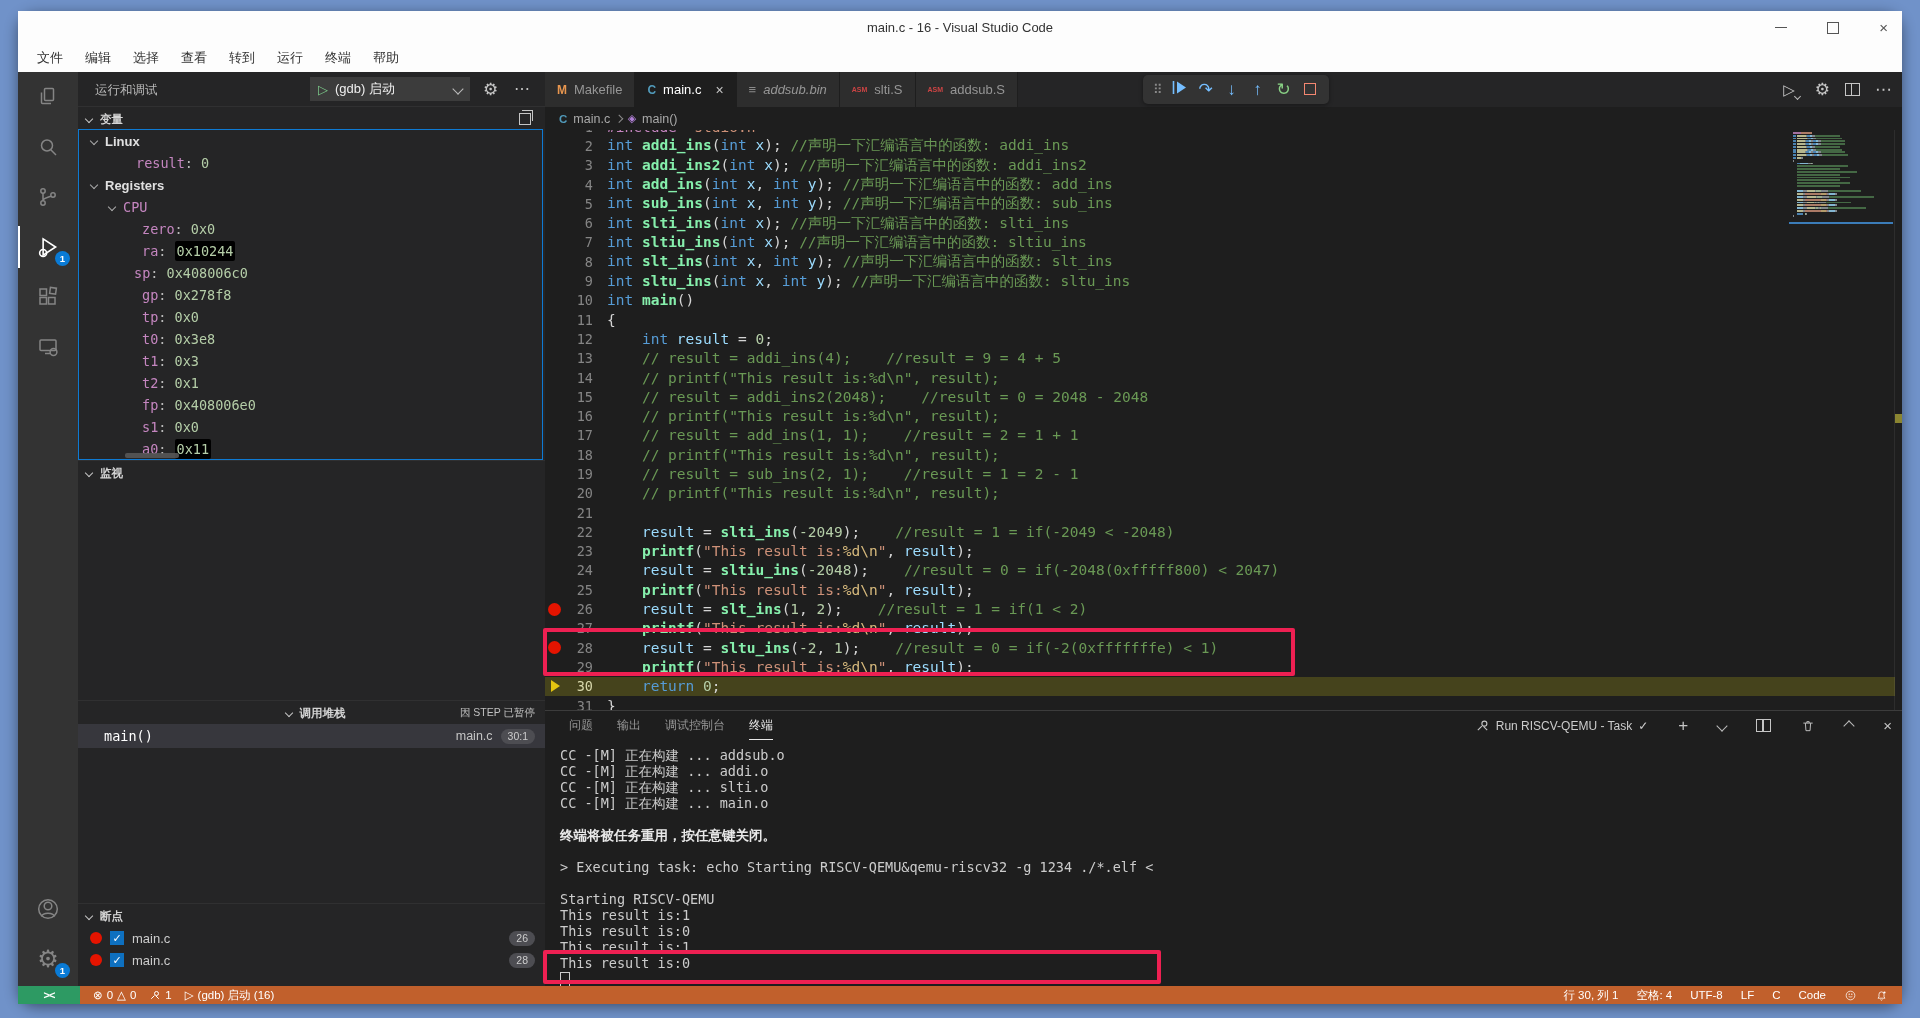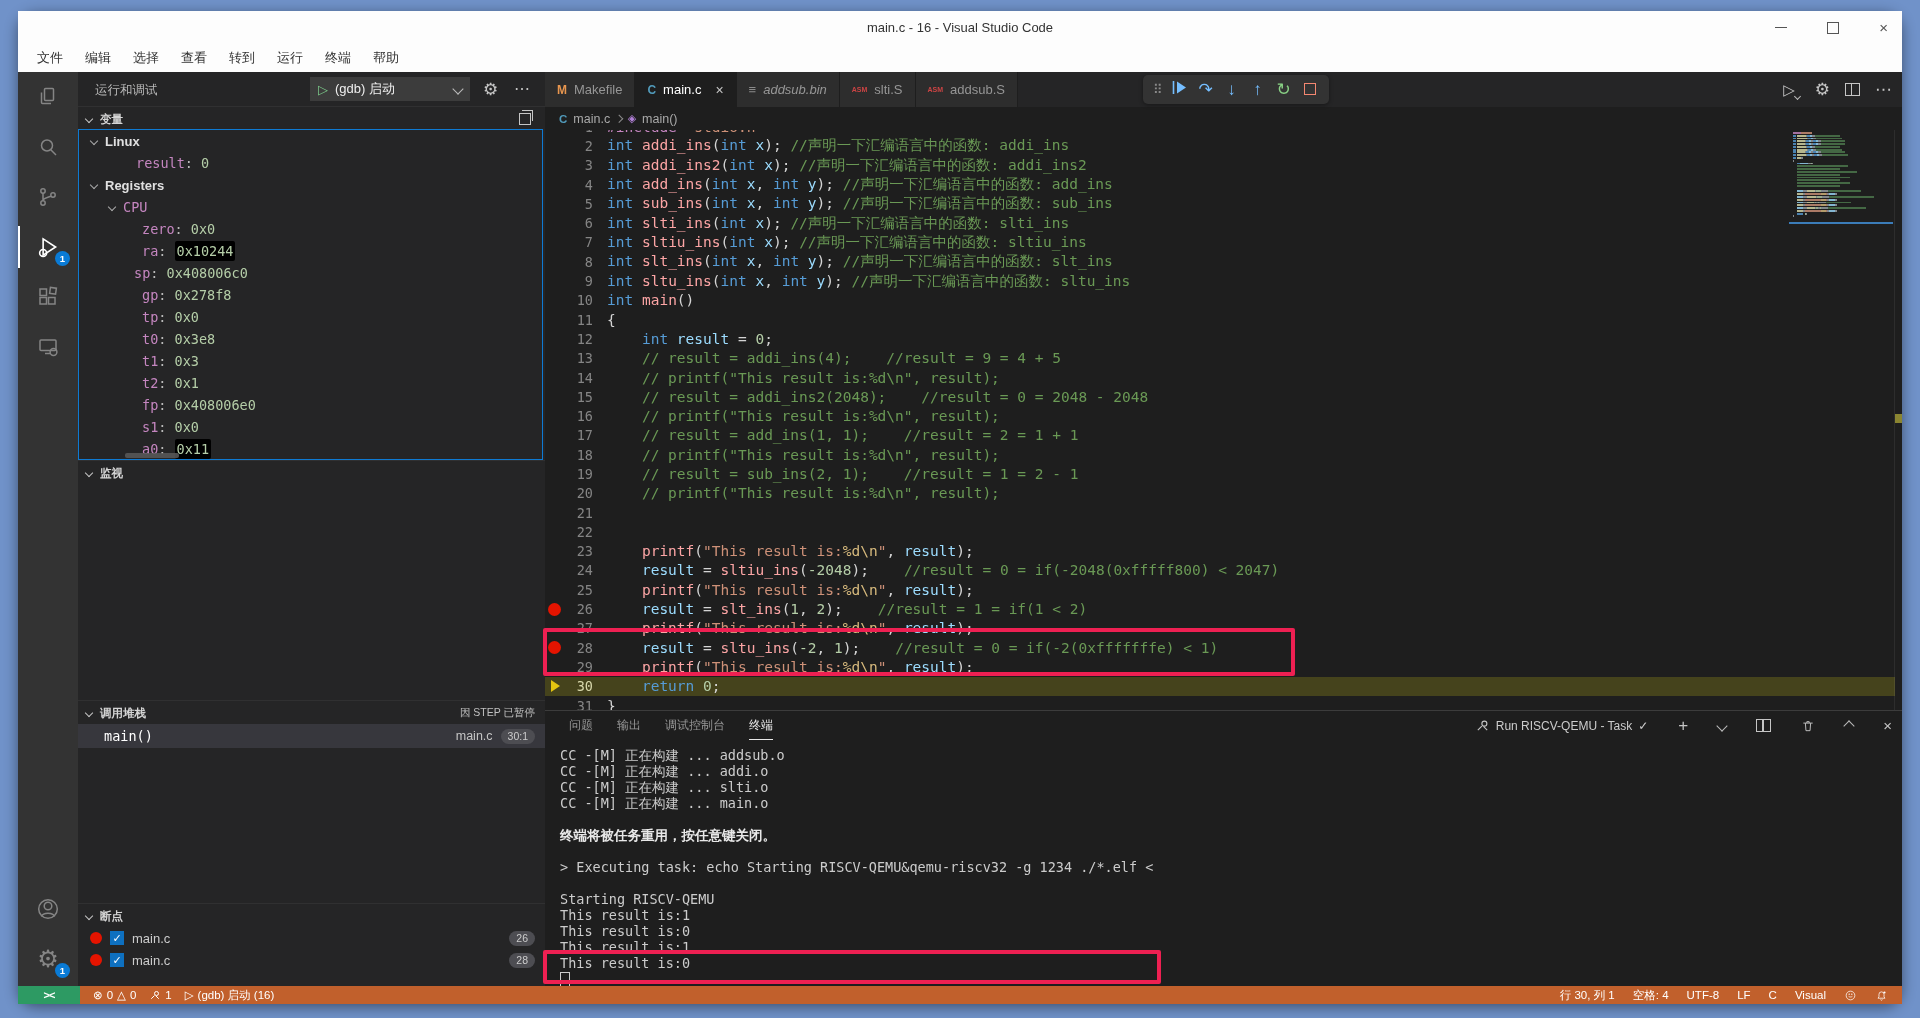--- a/index.html
+++ b/index.html
@@ -50,21 +50,21 @@
     font-family:"DejaVu Sans Mono",monospace;font-size:13.5px;overflow:hidden;}
   .tree-row{height:22px;display:flex;align-items:center;white-space:pre;}
   .tree-row .chev{width:5px;height:5px;border-color:#ababab;margin-right:8px;}
   .t-bold{font-weight:bold;color:#e0e0e0;font-family:"Liberation Sans",sans-serif;font-size:13px;}
   .vname{color:#c586c0;}
   .vpunct{color:#bbbbbb;}
   .vval{color:#b5cea8;}
   .vval.hl{background:#000000;border-radius:2px;padding:2px 2px;}
   .hbar{position:absolute;left:46px;bottom:1px;width:54px;height:5px;background:#5a5a5a;border-radius:2px;opacity:.85;}
   .watch-head{top:388px;}
-  .cs-head{top:628px;justify-content:flex-start;position:absolute;}
+  .cs-head{top:628px;justify-content:center;position:absolute;}
   .cs-status{position:absolute;right:10px;font-weight:normal;font-size:10.5px;color:#c0c0c0;}
   .cs-row{position:absolute;left:0;top:652px;right:0;height:24px;background:#37373d;display:flex;align-items:center;}
   .cs-name{font-family:"DejaVu Sans Mono",monospace;font-size:13.5px;color:#fff;margin-left:26px;flex:1;}
   .cs-file{color:#c5c5c5;font-size:12.5px;margin-right:8px;}
   .pill{background:#4d4d52;color:#cccccc;border-radius:9px;padding:0 7px;font-size:10.5px;height:15px;line-height:15px;margin-right:10px;}
   .bp-head{top:831px;}
   .bp-rows{position:absolute;left:0;top:855px;right:0;}
   .bp-row{height:22px;display:flex;align-items:center;}
   .bp-dot{width:12px;height:12px;border-radius:50%;background:#e51400;margin-left:12px;flex:none;}
   .bp-dot.none{background:transparent;}
@@ -104,21 +104,21 @@
   .code-area{position:absolute;left:0;top:58px;right:7px;bottom:275px;overflow:hidden;font-family:"DejaVu Sans Mono",monospace;}
   .code-inner{margin-top:-13px;}
   .code-row{height:19.3px;display:flex;align-items:center;font-size:14.5px;}
   .code-row.cur{background:#45431c;}
   .deco{width:18px;flex:none;display:flex;align-items:center;justify-content:center;}
   .dot-bp{width:13px;height:13px;border-radius:50%;background:#e51400;}
   .cur-arrow{width:0;height:0;border-left:9px solid #e2c410;border-top:6px solid transparent;border-bottom:6px solid transparent;margin-left:3px;}
   .lnum{width:30px;flex:none;text-align:right;color:#858585;font-size:13.5px;}
   .code-row.cur .lnum{color:#d7d7ab;}
   .ltext{margin-left:14px;white-space:pre;}
-  .tk-k{color:#569cd6;}.tk-f{color:#fca5a5;}.tk-v{color:#9cdcfe;}.tk-n{color:#b5cea8;}.tk-s{color:#ce9178;}
+  .tk-k{color:#569cd6;}.tk-f{color:#86efac;font-weight:bold;}.tk-v{color:#9cdcfe;}.tk-n{color:#b5cea8;}.tk-s{color:#ce9178;}
   .tk-e{color:#d7ba7d;}.tk-c{color:#6a9955;}.tk-d{color:#d4d4d4;}.tk-m{color:#c586c0;}
   .minimap{position:absolute;right:9px;top:58px;width:100px;height:86px;z-index:4;border-bottom:2px solid #3b7cb8;padding:2px 0 4px 4px;background:#1e1e1e;}
   .mm-line{height:1.9px;margin-bottom:0.9px;display:flex;}
   .mm-seg{height:100%;opacity:.8;}
   .scrollbar{position:absolute;right:0;top:58px;width:7px;bottom:275px;border-left:1px solid rgba(255,255,255,.07);}
   .sb-mark{position:absolute;left:0;right:0;top:284px;height:9px;background:#8a8531;}
   
   .panel{position:absolute;left:0;right:0;bottom:0;height:275px;background:#1e1e1e;border-top:1px solid #3c3c3c;}
   .panel-head{position:absolute;left:0;top:0;right:0;height:29px;display:flex;align-items:center;}
   .ptab{margin-left:24px;font-size:12px;color:#969696;height:29px;line-height:29px;box-sizing:border-box;}
@@ -461,20 +461,21 @@
                 <span class="ltext"><span class="tk-d">    </span><span class="tk-c">// printf("This result is:%d\n", result);</span></span>
               </div>
               <div class="code-row">
                 <span class="deco"></span>
                 <span class="lnum">21</span>
                 <span class="ltext"></span>
               </div>
               <div class="code-row">
                 <span class="deco"></span>
                 <span class="lnum">22</span>
+                <span class="ltext"><span class="tk-d">    </span><span class="tk-v">result</span><span class="tk-d"> = </span><span class="tk-f">slti_ins</span><span class="tk-d">(</span><span class="tk-n">-2049</span><span class="tk-d">);    </span><span class="tk-c">//result = 1 = if(-2049 &lt; -2048)</span></span>
               </div>
               <div class="code-row">
                 <span class="deco"></span>
                 <span class="lnum">23</span>
                 <span class="ltext"><span class="tk-d">    </span><span class="tk-f">printf</span><span class="tk-d">(</span><span class="tk-s">"This result is:</span><span class="tk-e">%d</span><span class="tk-e">\n</span><span class="tk-s">"</span><span class="tk-d">, </span><span class="tk-v">result</span><span class="tk-d">);</span></span>
               </div>
               <div class="code-row">
                 <span class="deco"></span>
                 <span class="lnum">24</span>
                 <span class="ltext"><span class="tk-d">    </span><span class="tk-v">result</span><span class="tk-d"> = </span><span class="tk-f">sltiu_ins</span><span class="tk-d">(</span><span class="tk-n">-2048</span><span class="tk-d">);    </span><span class="tk-c">//result = 0 = if(-2048(0xfffff800) &lt; 2047)</span></span>
@@ -826,21 +827,21 @@
       <div class="sb-item">
         <span>▷</span>
         <span>(gdb) 启动 (16)</span>
       </div>
       <div class="sb-right" id="sbRight">
           <span>行 30, 列 1</span>
           <span>空格: 4</span>
           <span>UTF-8</span>
           <span>LF</span>
           <span>C</span>
-          <span>Visual</span>
+          <span>Code</span>
           <svg width="13" height="13" viewBox="0 0 24 24">
             <circle cx="12" cy="12" r="8"></circle>
             <path d="M8.5 13.5c1.2 1.6 5.8 1.6 7 0"></path>
             <circle cx="9.5" cy="9.5" r="0.6" fill="#fff"></circle>
             <circle cx="14.5" cy="9.5" r="0.6" fill="#fff"></circle>
           </svg>
           <svg width="13" height="13" viewBox="0 0 24 24">
             <path d="M5.5 17h13l-1.8-2.5V10a4.7 4.7 0 0 0-9.4 0v4.5z"></path>
             <path d="M10.3 19.5a1.8 1.8 0 0 0 3.4 0"></path>
             <circle cx="17.5" cy="6.5" r="2" fill="#fff" stroke="none"></circle>

